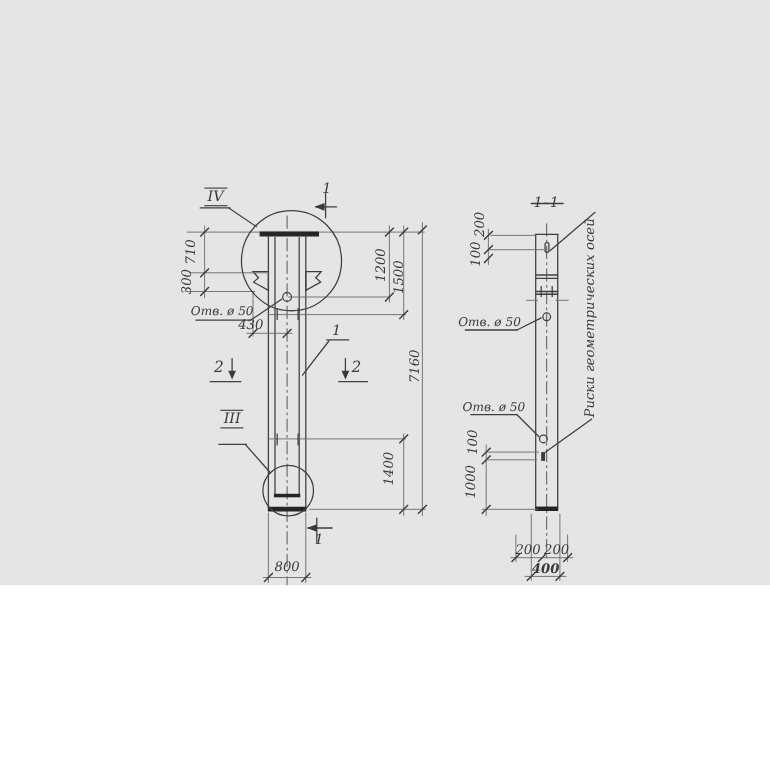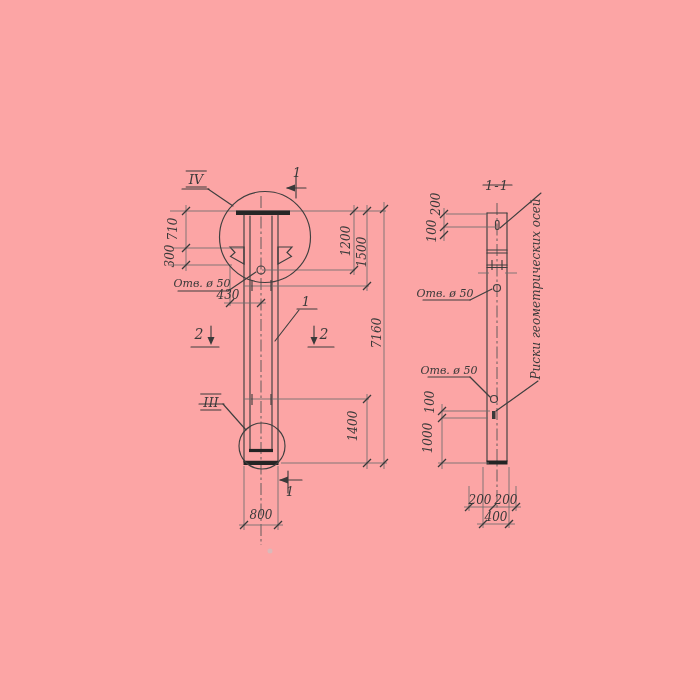--- a/index.html
+++ b/index.html
@@ -1,17 +1,17 @@
 <!DOCTYPE html>
 <html><head>
 <meta charset="utf-8">
 <style>
   html,body{margin:0;padding:0;background:#fff;}
   #stage{
-    position:relative;width:700px;height:700px;background:#fca5a5;overflow:hidden;
+    position:relative;width:700px;height:532px;background:#e5e5e5;overflow:hidden;
     font-family:"DejaVu Serif", serif;color:#3a3a3a;
   }
   #blueprint-svg{position:absolute;left:0;top:0;}
   .lbl{position:absolute;white-space:nowrap;font-style:italic;color:#3a3a3a;
        transform:translate(-50%,-50%);line-height:1;}
   .vdim{transform:translate(-50%,-50%) rotate(-90deg);}
   .sz12{font-size:12px;}
   .sz11{font-size:11px;}
   .sz13{font-size:13px;}
   .sz14{font-size:14px;}
@@ -193,21 +193,21 @@
       <line class="ln" x1="470" y1="300" x2="492" y2="289"></line>
       <line class="ln" x1="428" y1="377" x2="470" y2="377"></line>
       <line class="ln" x1="470" y1="377" x2="490" y2="397"></line>
 
       <line class="ln" x1="541" y1="193" x2="500" y2="228"></line>
       <line class="ln" x1="538" y1="381" x2="496" y2="411"></line>
     </g>
   </svg>
 
   <span class="lbl roman" style="left:196px;top:179px;">IV</span>
-  <span class="lbl roman" style="left:211px;top:402px;">III</span>
+  <span class="lbl roman" style="left:211px;top:381px;">III</span>
   <span class="lbl sz13" style="left:306px;top:301px;">1</span>
   <span class="lbl sz14" style="left:199px;top:334px;">2</span>
   <span class="lbl sz14" style="left:324px;top:334px;">2</span>
   <span class="lbl sz13" style="left:297px;top:172px;">1</span>
   <span class="lbl sz13" style="left:290px;top:491px;">1</span>
   <span class="lbl sz11" style="left:202px;top:283px;">Отв. ø 50</span>
 
   <span class="lbl vdim sz12" style="left:173px;top:229px;">710</span>
   <span class="lbl vdim sz12" style="left:170px;top:256px;">300</span>
   <span class="lbl sz12" style="left:228px;top:295px;">430</span>
@@ -219,16 +219,16 @@
 
   <span class="lbl sz13 spaced" style="left:497px;top:185px;">1-1</span>
   <span class="lbl sz11" style="left:445px;top:293px;">Отв. ø 50</span>
   <span class="lbl sz11" style="left:449px;top:370px;">Отв. ø 50</span>
   <span class="lbl vdim sz12" style="left:436px;top:204px;">200</span>
   <span class="lbl vdim sz12" style="left:432px;top:231px;">100</span>
   <span class="lbl vdim sz12" style="left:430px;top:402px;">100</span>
   <span class="lbl vdim sz12" style="left:428px;top:438px;">1000</span>
   <span class="lbl sz12" style="left:480px;top:500px;">200</span>
   <span class="lbl sz12" style="left:506px;top:500px;">200</span>
-  <span class="lbl sz12" style="left:496px;top:517px;">400</span>
+  <span class="lbl sz12" style="left:496px;top:517px;font-weight:bold;">400</span>
   <span class="lbl vdim sz12" style="left:536px;top:289px;">Риски геометрических осей</span>
 
 </div>
 
 </body></html>

